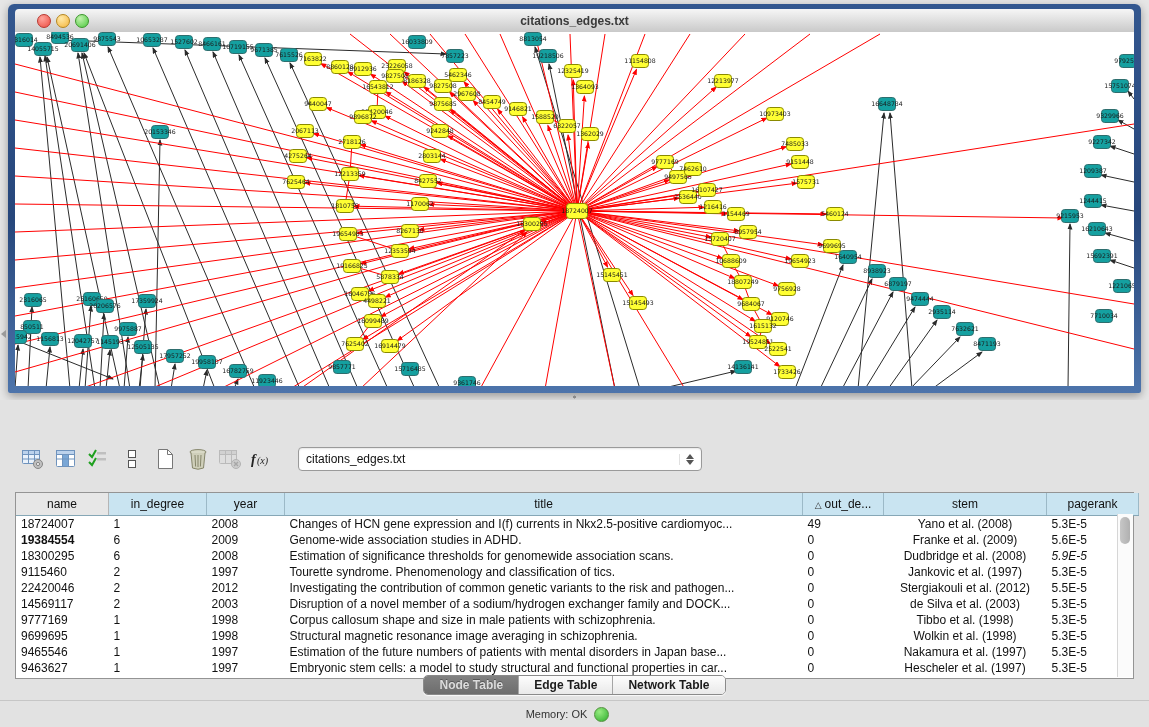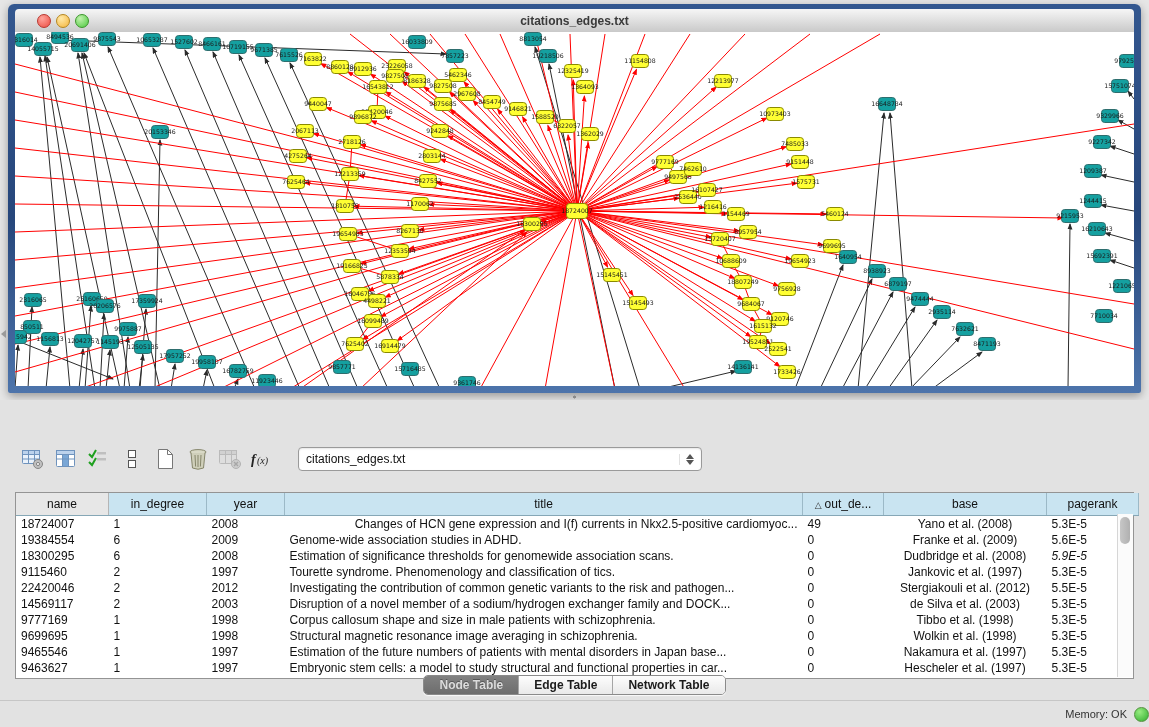--- a/index.html
+++ b/index.html
@@ -56,21 +56,21 @@
 
   .tabbar{position:absolute;left:0;right:0;bottom:5px;display:flex;justify-content:center;}
   .seg{display:flex;border:1px solid #8a8a8a;border-radius:5px;overflow:hidden;background:#fff;box-shadow:0 1px 1px rgba(255,255,255,.8);}
   .seg button{border:none;background:linear-gradient(#fdfdfd,#e9e9e9);font-family:"Liberation Sans",sans-serif;
     font-weight:bold;font-size:12px;padding:2px 15px;border-left:1px solid #a5a5a5;color:#1c1c1c;cursor:default;}
   .seg button:first-child{border-left:none;}
   .seg button.active{background:linear-gradient(#818181,#6d6d6d);color:#dcdcdc;text-shadow:0 -1px 0 rgba(0,0,0,.3);}
 
   
   .statusbar{position:absolute;left:0;top:700px;width:1149px;height:27px;background:#e2e2e2;border-top:1px solid #c6c6c6;
-    box-sizing:border-box;display:flex;align-items:center;justify-content:flex-end;font-size:11px;color:#333;padding-right:0;gap:7px;}
+    box-sizing:border-box;display:flex;align-items:center;justify-content:center;font-size:11px;color:#333;padding-right:14px;gap:7px;}
   .memdot{width:13px;height:13px;border-radius:50%;background:radial-gradient(circle at 35% 30%,#97ec80,#2fae2f);border:1px solid #53923e;}
 </style>
 </head>
 <body>
 
 <div class="screen">
 
   <div class="graph-window">
     <div class="titlebar">
       <span class="tl tl-close"></span>
@@ -854,36 +854,36 @@
 
     <div class="table-wrap">
       <table class="data">
         <thead>
             <tr>
               <th class="first" style="width: 90px;">name</th>
               <th style="width: 95px;">in_degree</th>
               <th style="width: 75px;">year</th>
               <th style="width: 515px;">title</th>
               <th style="width: 78px;"><span class="sort-tri">△</span>out_de...</th>
-              <th style="width: 160px;">base</th>
+              <th style="width: 160px;">stem</th>
               <th style="width: 89px;">pagerank</th>
             </tr>
           </thead>
         <tbody>
             <tr>
               <td style="text-align: left;">18724007</td>
               <td style="text-align: left;">1</td>
               <td style="text-align: left;">2008</td>
-              <td style="text-align: right;">Changes of HCN gene expression and I(f) currents in Nkx2.5-positive cardiomyoc...</td>
+              <td style="text-align: left;">Changes of HCN gene expression and I(f) currents in Nkx2.5-positive cardiomyoc...</td>
               <td style="text-align: left;">49</td>
               <td style="text-align: center;">Yano et al. (2008)</td>
               <td style="text-align: left;">5.3E-5</td>
             </tr>
             <tr>
-              <td style="text-align: left;">19384554</td>
+              <td style="text-align: left; font-weight: bold;">19384554</td>
               <td style="text-align: left;">6</td>
               <td style="text-align: left;">2009</td>
               <td style="text-align: left;">Genome-wide association studies in ADHD.</td>
               <td style="text-align: left;">0</td>
               <td style="text-align: center;">Franke et al. (2009)</td>
               <td style="text-align: left;">5.6E-5</td>
             </tr>
             <tr>
               <td style="text-align: left;">18300295</td>
               <td style="text-align: left;">6</td>

